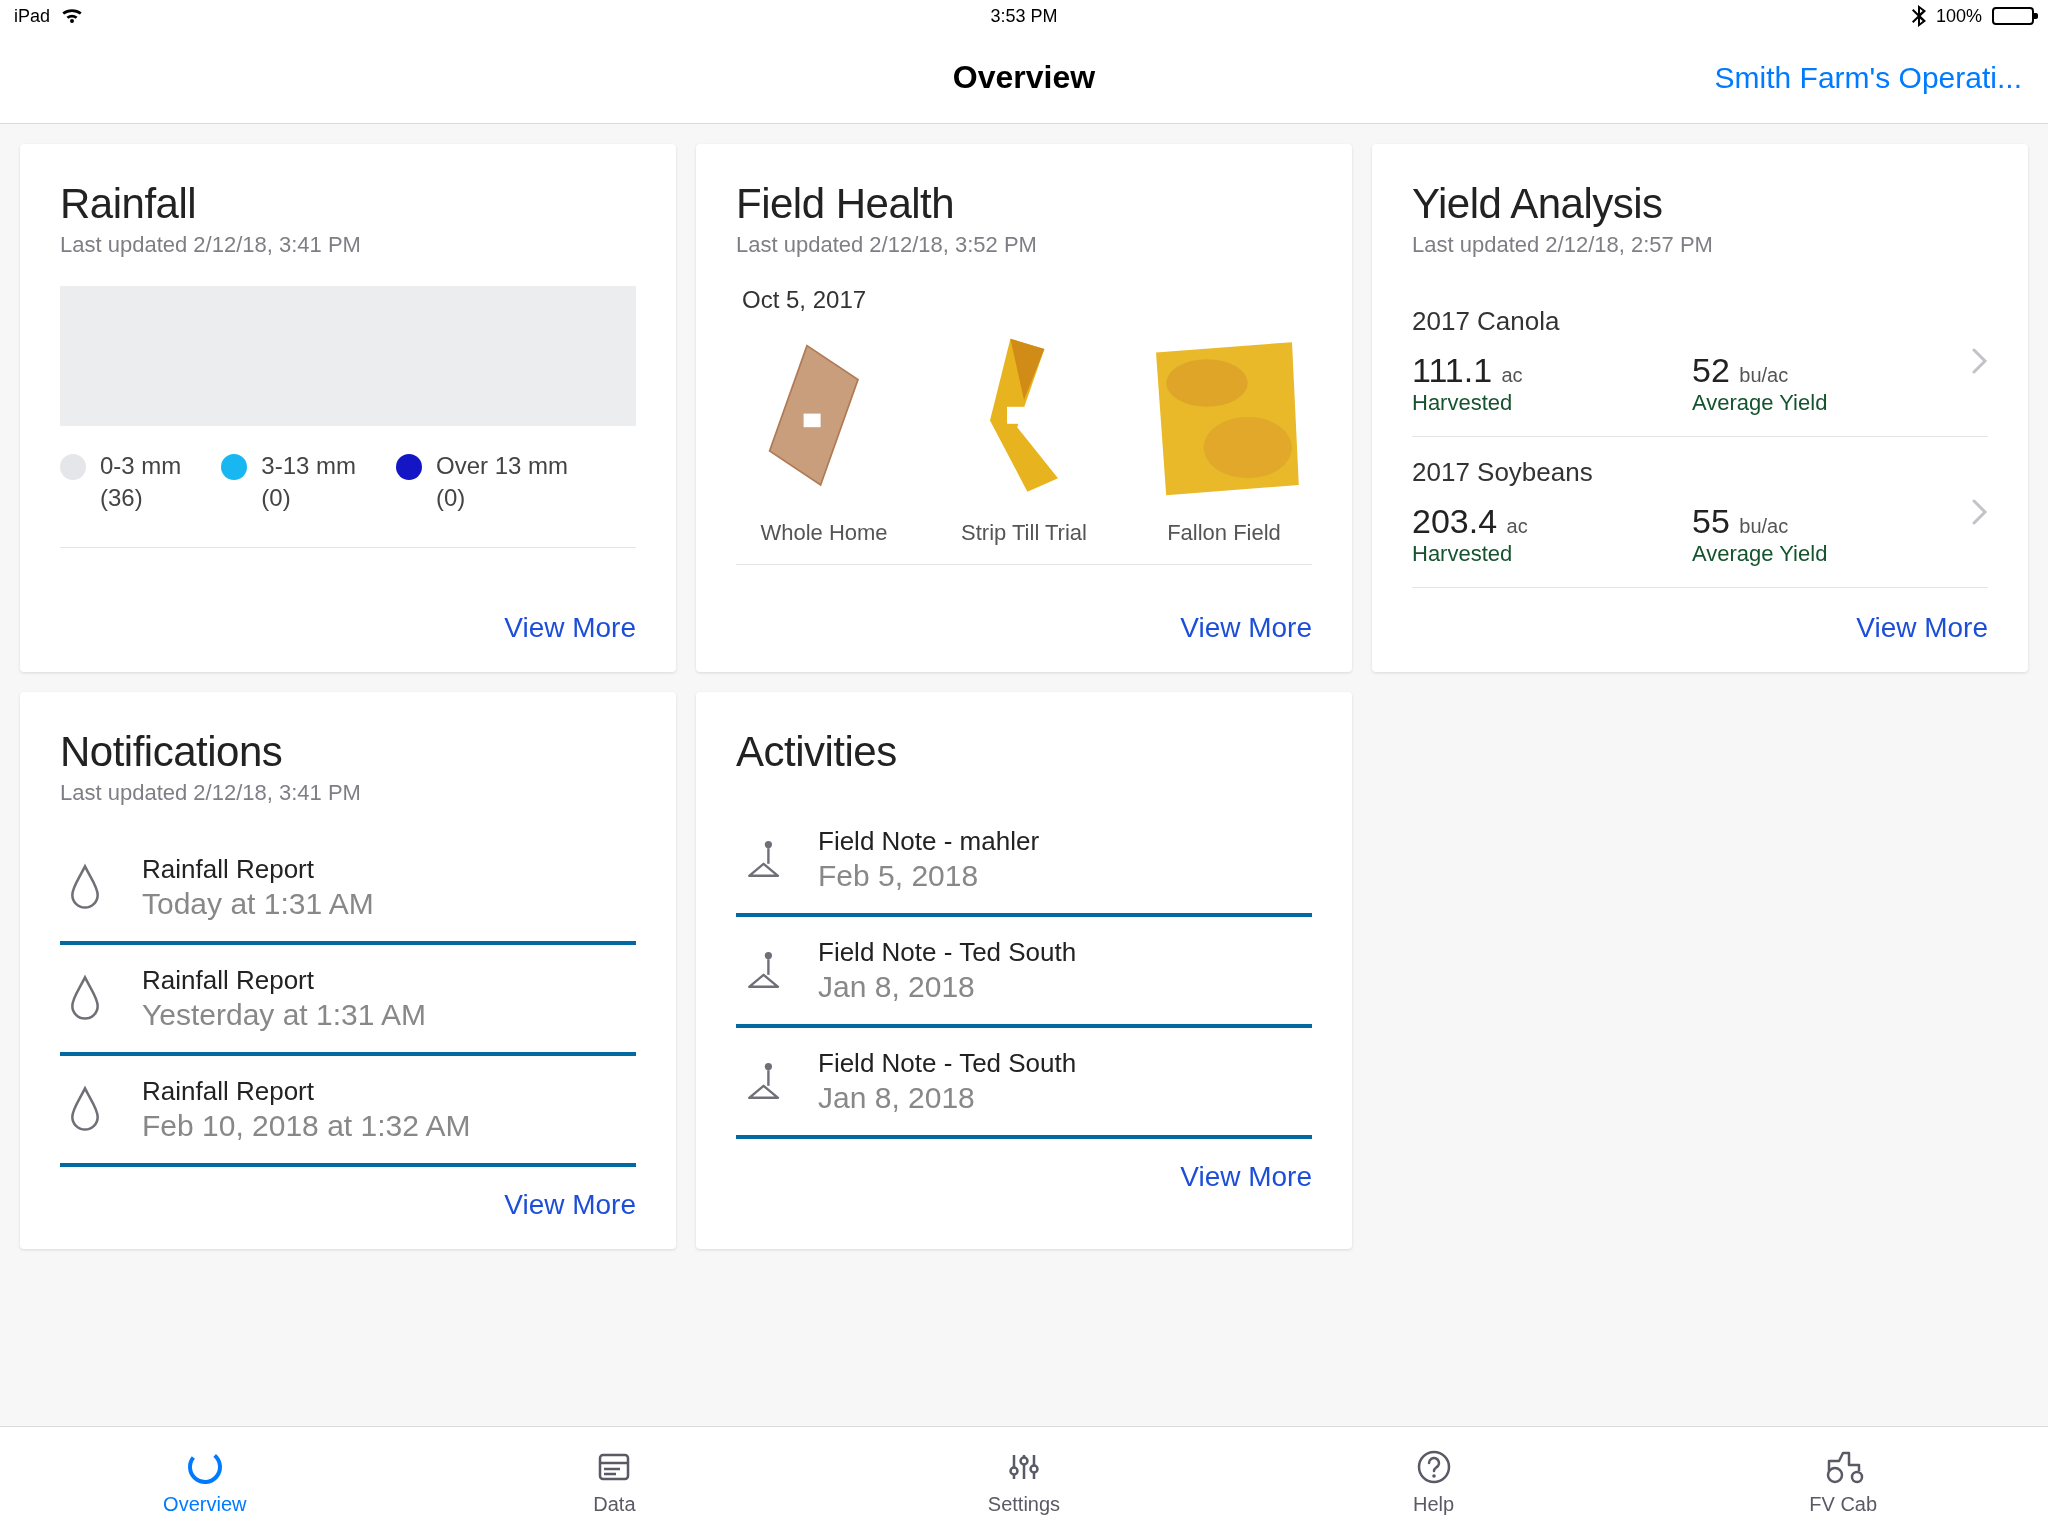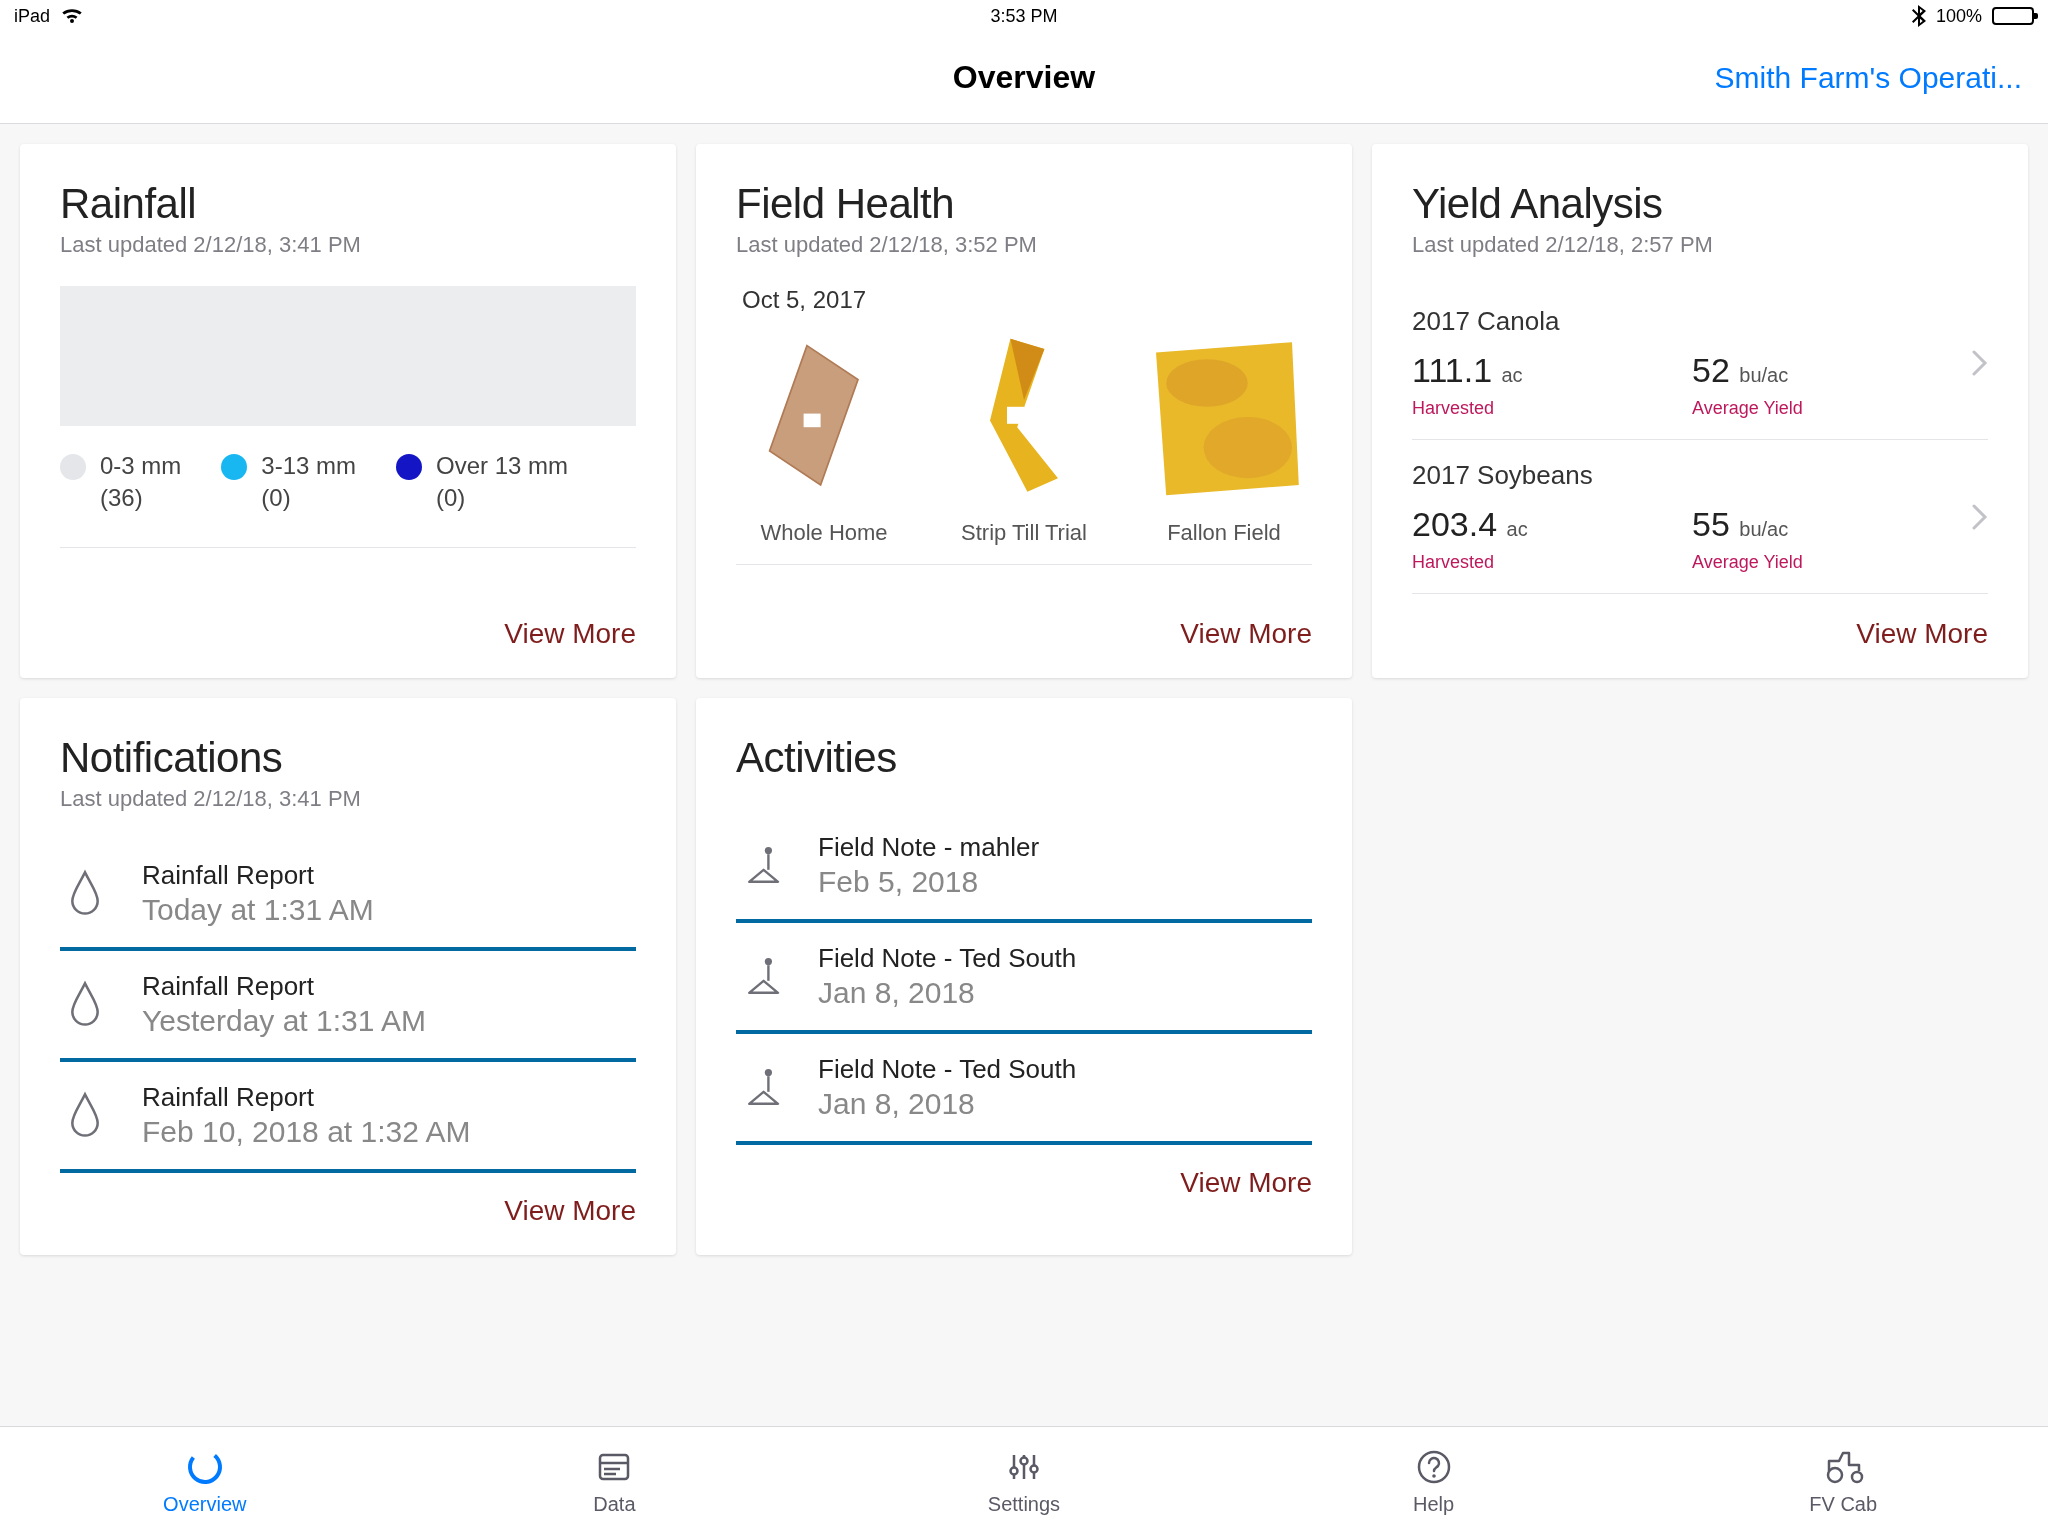--- a/index.html
+++ b/index.html
@@ -23,34 +23,34 @@
   .card { background:#fff; border-radius:4px; box-shadow: 0 1px 3px rgba(0,0,0,.12); padding: 36px 40px 28px 40px; display:flex; flex-direction:column; }
   .card-title { font-size: 42px; font-weight: 400; color:#222; margin-bottom: 4px; letter-spacing:-0.5px; }
   .card-sub { font-size: 22px; color:#7e7e85; margin-bottom: 28px; }
   .empty-chart { height: 140px; background:#ecedef; margin-bottom: 24px; }
   .legend { display:flex; gap: 40px; margin-bottom: 24px; flex-wrap:wrap;}
   .legend-item { display:flex; gap: 14px; font-size:24px; color:#444; }
   .swatch { width:26px; height:26px; border-radius:50%; margin-top:4px; flex-shrink:0; }
   .legend-lines { line-height:1.35; }
   .divider { border:0; border-top:1px solid #e4e4e9; margin: 8px 0 22px 0; }
   .view-more { text-align:right; margin-top:auto;}
-  .view-more a { color:#7f1d1d; font-size:28px; text-decoration:none; }
+  .view-more a { color:#1d4ed8; font-size:28px; text-decoration:none; }
 
   .fh-date { font-size:24px; color:#333; margin-bottom: 18px; padding-left:6px;}
   .fh-thumbs { display:flex; gap: 24px; margin-bottom: 10px; }
   .fh-thumb { flex:1; text-align:center; font-size:22px; color:#555; }
   .fh-img { width:170px; height:170px; margin: 0 auto 18px auto; }
 
   .yield-row { display:flex; align-items:center; padding: 20px 0; border-bottom:1px solid #e4e4e9; position:relative;}
   .yield-row:first-of-type { padding-top: 6px; }
   .ycol { flex:1; }
   .ycrop { font-size:26px; color:#333; margin-bottom:14px;}
   .yval { font-size:34px; color:#222; font-weight:400;}
   .yval .unit { font-size:20px; color:#555; }
-  .ylbl { font-size:18px; color:#be185d; margin-top:8px; }
+  .ylbl { font-size:22px; color:#14532d; margin-top:0; }
   .chev { color:#c2c2c9; }
 
   .list-item { display:flex; align-items:center; gap: 26px; padding: 20px 6px; border-bottom:4px solid #0369a1;}
   .list-item:first-of-type { border-top:1px solid #e4e4e9; margin-top:12px;}
   .li-icon { width:50px; height:50px; flex-shrink:0; color:#6f6f78; }
   .li-text .t1 { font-size:26px; color:#222; margin-bottom:2px;}
   .li-text .t2 { font-size:30px; color:#888; }
 
   
   .tabbar { position:absolute; left:0; right:0; bottom:0; height:110px; background:#fff; border-top:1px solid #d9d9de; display:flex; }

